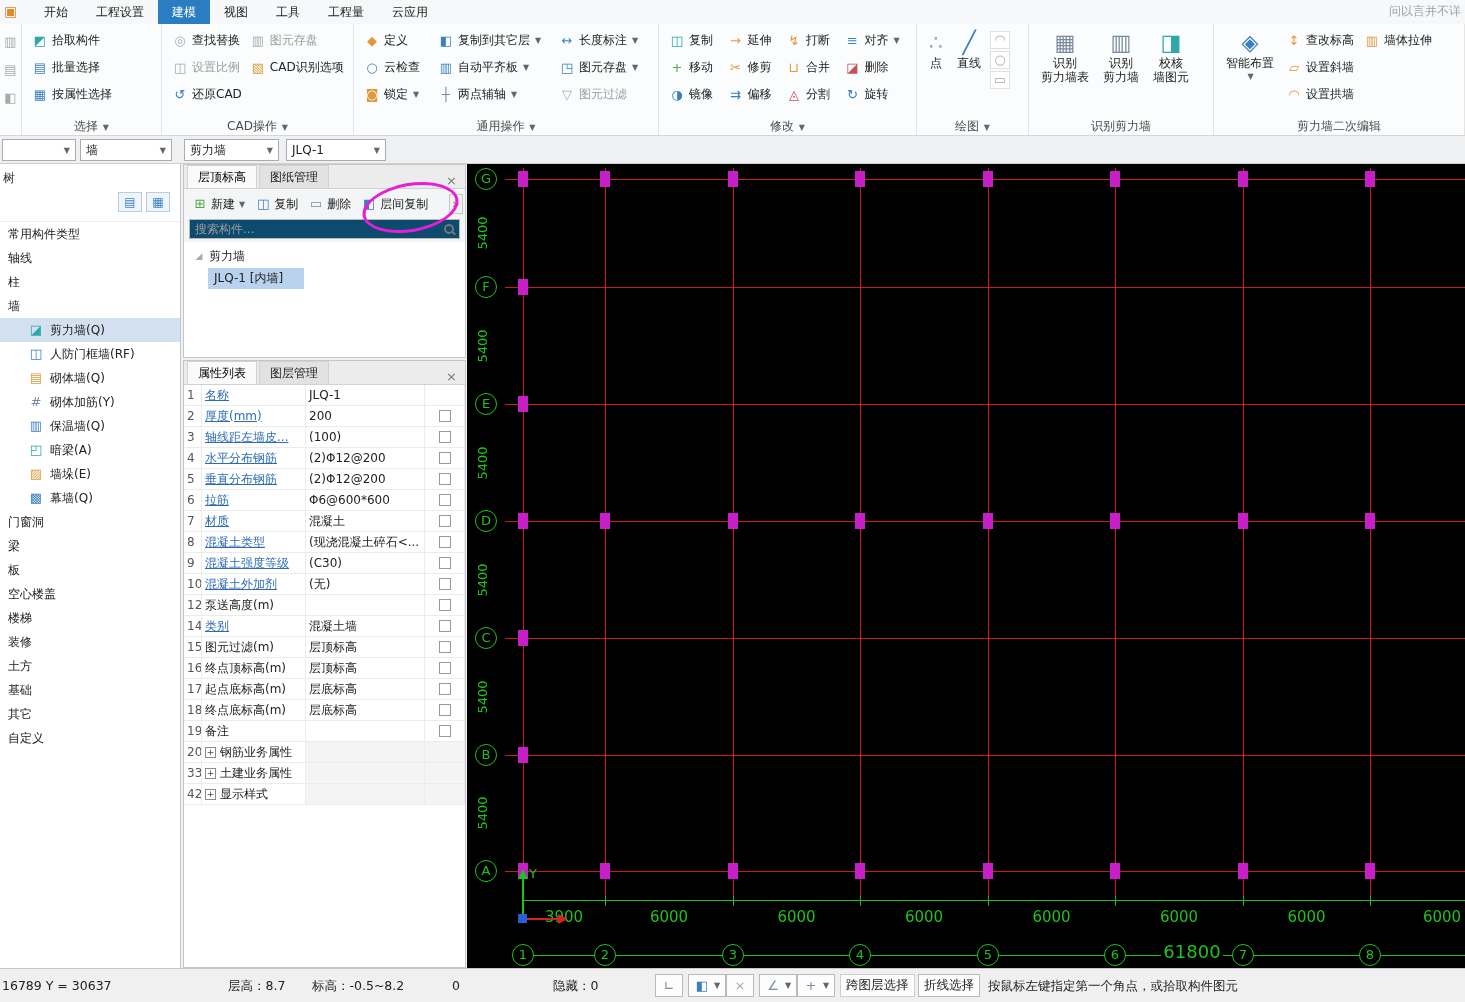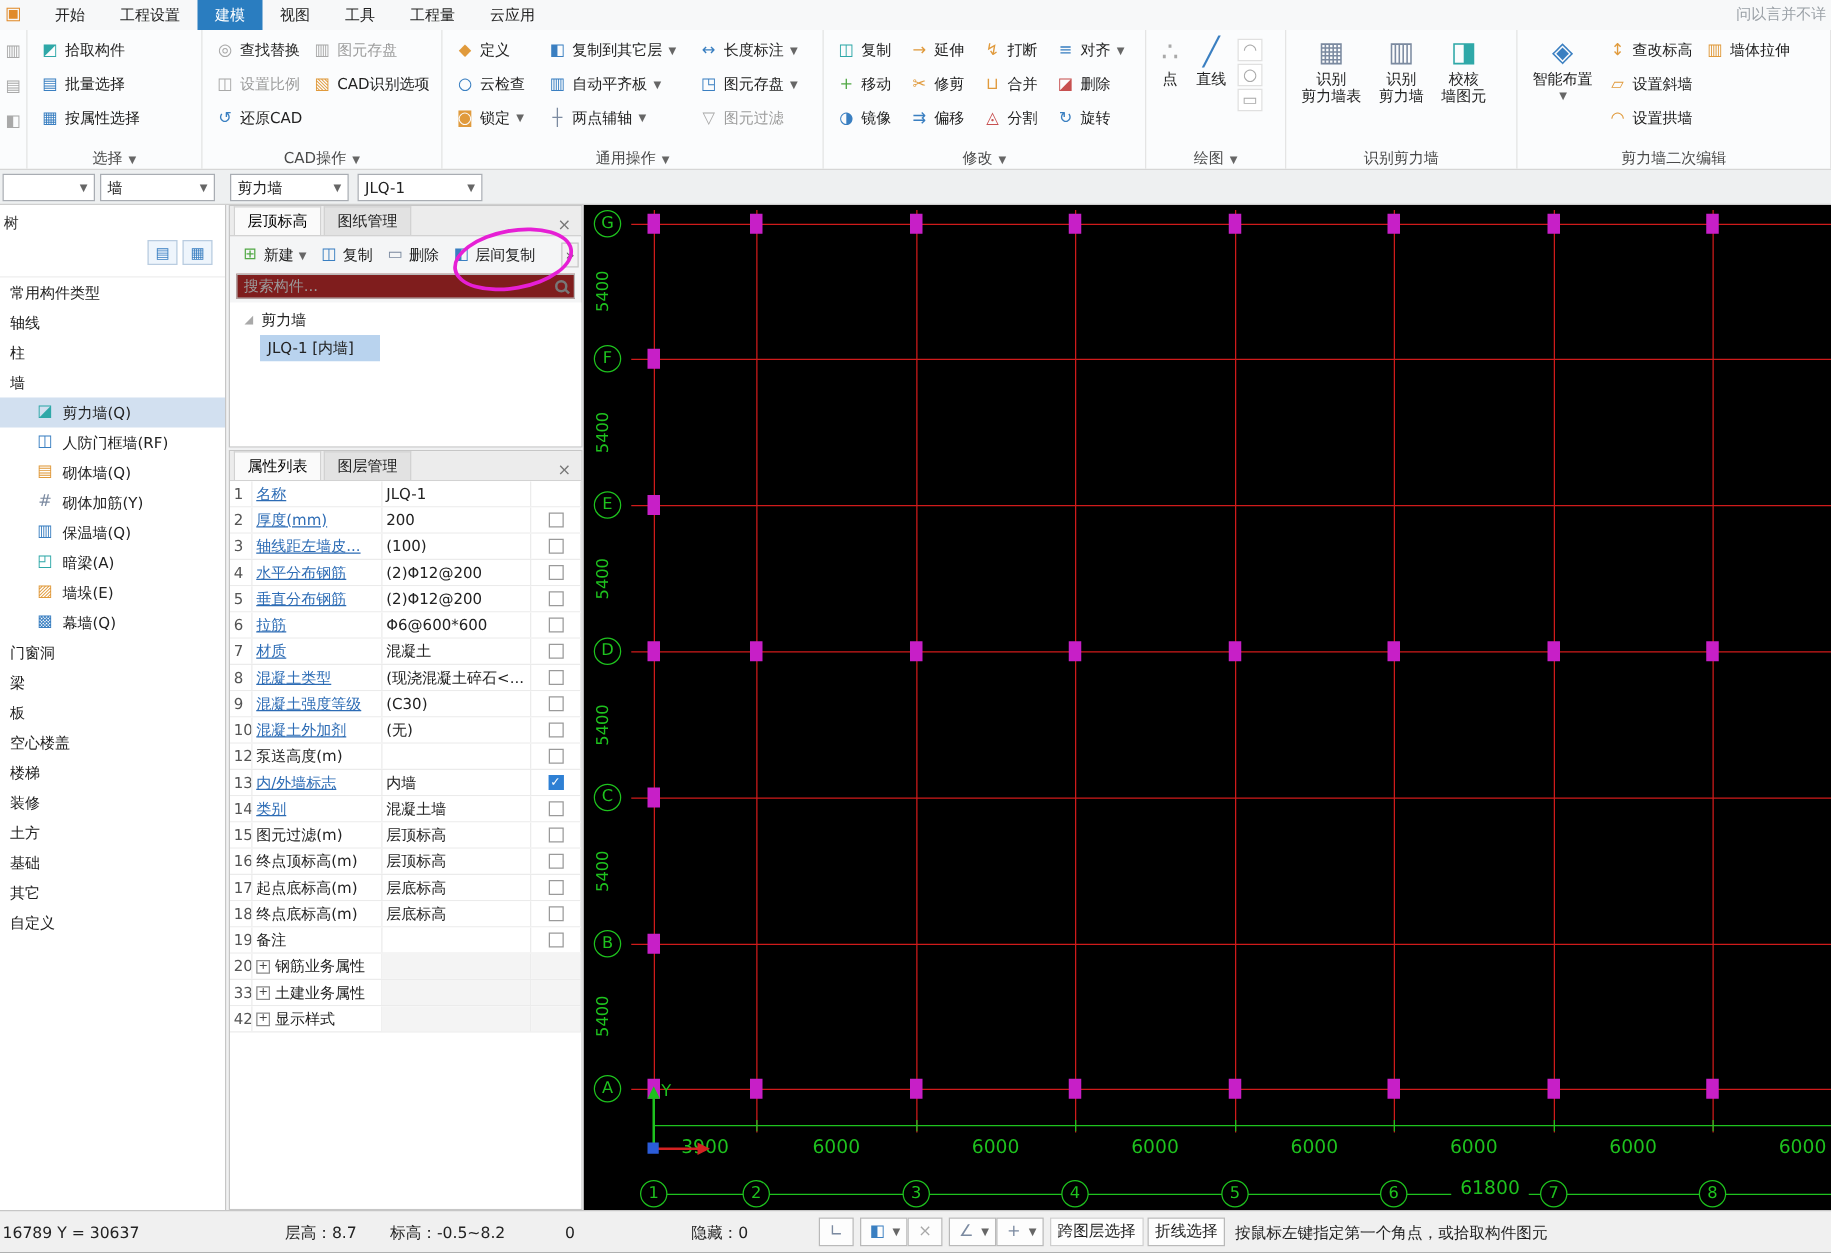--- a/index.html
+++ b/index.html
@@ -44,21 +44,21 @@
   .side-item.sel{background:#d2e0f0}
   
   #comp-panel{position:absolute;left:183px;top:164px;width:283px;height:194px;background:#f4f5f6;border:1px solid #c6c6c6;display:flex;flex-direction:column}
   .ptabs{height:24px;display:flex;align-items:flex-end;background:#ececec;border-bottom:1px solid #d2d2d2;padding:2px 2px 0 3px}
   .ptab{padding:3px 10px 2px;border:1px solid #d2d2d2;border-bottom:none;background:#e2e2e2;margin-right:2px;font-size:12px}
   .ptab.active{background:#fafafa;color:#000}
   .close-x{margin-left:auto;padding:0 6px;color:#777;font-size:13px}
   #comp-toolbar{position:relative;height:30px;display:flex;align-items:center;gap:10px;padding:0 8px}
   .tbtn{display:flex;align-items:center;gap:3px}
   #panel-collapse{position:absolute;right:2px;top:5px;width:14px;height:20px;border:1px solid #c6c6c6;background:#f2f2f2;text-align:center;line-height:18px;color:#666}
-  #comp-search{height:20px;margin:0 5px 3px;background:#7f1d1d;border:1px solid #b9b9b9;display:flex;align-items:center;padding:0 5px;color:#9b9b9b;gap:4px}
+  #comp-search{height:20px;margin:0 5px 3px;background:#0c4a6e;border:1px solid #b9b9b9;display:flex;align-items:center;padding:0 5px;color:#9b9b9b;gap:4px}
   .mag{width:10px;height:10px;border:2px solid #777;border-radius:50%;position:relative;margin-left:auto;flex:none}
   .mag::after{content:'';position:absolute;width:5px;height:2px;background:#777;right:-4px;bottom:-2px;transform:rotate(45deg)}
   #comp-tree{flex:1;background:#fff;padding:4px 0}
   .tree-root{display:flex;align-items:center;gap:5px;padding-left:10px;height:20px}
   .tree-child-sel{margin:2px 0 0 24px;width:96px;background:#b9d3ee;padding:2px 6px}
   #anno-ellipse{position:absolute;left:362px;top:183px;width:97px;height:49px;border:3px solid #e61fd5;border-radius:50%;transform:rotate(-10deg);z-index:40;pointer-events:none}
   
   #prop-panel{position:absolute;left:183px;top:360px;width:283px;height:608px;background:#fff;border:1px solid #c6c6c6;display:flex;flex-direction:column}
   #prop-head{display:grid;grid-template-columns:18px 104px 119px 40px;height:22px;background:#f3f4f5;border-bottom:1px solid #ddd;align-items:center}
   #prop-head div{padding:0 3px;text-align:center;border-right:1px solid #e3e3e3;overflow:hidden;white-space:nowrap}
@@ -571,30 +571,20 @@
           </div>
         </div>
         <div class="prow">
           <div class="pno">12</div>
           <div class="pname">
             <span class="t">泵送高度(m)</span>
           </div>
           <div class="pval"></div>
           <div class="pchk">
             <span class="cb"></span>
-          </div>
-        </div>
-        <div class="prow">
-          <div class="pno">13</div>
-          <div class="pname link">
-            <span class="t">内/外墙标志</span>
-          </div>
-          <div class="pval">内墙</div>
-          <div class="pchk">
-            <span class="cb on">✓</span>
           </div>
         </div>
         <div class="prow">
           <div class="pno">14</div>
           <div class="pname link">
             <span class="t">类别</span>
           </div>
           <div class="pval">混凝土墙</div>
           <div class="pchk">
             <span class="cb"></span>
@@ -748,21 +738,21 @@
       <div style="left: 903px; top: 732px; width: 1px; height: 9px; background: rgb(30, 194, 30); position: absolute;"></div>
       <div style="left: 67px; top: 744px; width: 60px; text-align: center; color: rgb(30, 194, 30); font-size: 15px; position: absolute;">3900</div>
       <div style="left: 172px; top: 744px; width: 60px; text-align: center; color: rgb(30, 194, 30); font-size: 15px; position: absolute;">6000</div>
       <div style="left: 299.5px; top: 744px; width: 60px; text-align: center; color: rgb(30, 194, 30); font-size: 15px; position: absolute;">6000</div>
       <div style="left: 427px; top: 744px; width: 60px; text-align: center; color: rgb(30, 194, 30); font-size: 15px; position: absolute;">6000</div>
       <div style="left: 554.5px; top: 744px; width: 60px; text-align: center; color: rgb(30, 194, 30); font-size: 15px; position: absolute;">6000</div>
       <div style="left: 682px; top: 744px; width: 60px; text-align: center; color: rgb(30, 194, 30); font-size: 15px; position: absolute;">6000</div>
       <div style="left: 809.5px; top: 744px; width: 60px; text-align: center; color: rgb(30, 194, 30); font-size: 15px; position: absolute;">6000</div>
       <div style="left: 945px; top: 744px; width: 60px; text-align: center; color: rgb(30, 194, 30); font-size: 15px; position: absolute;">6000</div>
       <div style="left: 56px; top: 791px; width: 942px; height: 1px; background: rgb(30, 194, 30); position: absolute;"></div>
-      <div style="left: 694px; top: 777px; width: 62px; text-align: center; color: rgb(30, 194, 30); font-size: 15px; background: rgb(0, 0, 0); position: absolute;">61800</div>
+      <div style="left: 694px; top: 777px; width: 62px; text-align: center; color: rgb(30, 194, 30); font-size: 18px; background: rgb(0, 0, 0); position: absolute;">61800</div>
       <div style="left: 45px; top: 780px; width: 22px; height: 22px; border: 1px solid rgb(30, 194, 30); border-radius: 50%; color: rgb(30, 194, 30); line-height: 20px; text-align: center; font-size: 13px; background: rgb(0, 0, 0); position: absolute;">1</div>
       <div style="left: 127px; top: 780px; width: 22px; height: 22px; border: 1px solid rgb(30, 194, 30); border-radius: 50%; color: rgb(30, 194, 30); line-height: 20px; text-align: center; font-size: 13px; background: rgb(0, 0, 0); position: absolute;">2</div>
       <div style="left: 255px; top: 780px; width: 22px; height: 22px; border: 1px solid rgb(30, 194, 30); border-radius: 50%; color: rgb(30, 194, 30); line-height: 20px; text-align: center; font-size: 13px; background: rgb(0, 0, 0); position: absolute;">3</div>
       <div style="left: 382px; top: 780px; width: 22px; height: 22px; border: 1px solid rgb(30, 194, 30); border-radius: 50%; color: rgb(30, 194, 30); line-height: 20px; text-align: center; font-size: 13px; background: rgb(0, 0, 0); position: absolute;">4</div>
       <div style="left: 510px; top: 780px; width: 22px; height: 22px; border: 1px solid rgb(30, 194, 30); border-radius: 50%; color: rgb(30, 194, 30); line-height: 20px; text-align: center; font-size: 13px; background: rgb(0, 0, 0); position: absolute;">5</div>
       <div style="left: 637px; top: 780px; width: 22px; height: 22px; border: 1px solid rgb(30, 194, 30); border-radius: 50%; color: rgb(30, 194, 30); line-height: 20px; text-align: center; font-size: 13px; background: rgb(0, 0, 0); position: absolute;">6</div>
       <div style="left: 765px; top: 780px; width: 22px; height: 22px; border: 1px solid rgb(30, 194, 30); border-radius: 50%; color: rgb(30, 194, 30); line-height: 20px; text-align: center; font-size: 13px; background: rgb(0, 0, 0); position: absolute;">7</div>
       <div style="left: 892px; top: 780px; width: 22px; height: 22px; border: 1px solid rgb(30, 194, 30); border-radius: 50%; color: rgb(30, 194, 30); line-height: 20px; text-align: center; font-size: 13px; background: rgb(0, 0, 0); position: absolute;">8</div>
       <div style="left: 55px; top: 714px; width: 2px; height: 42px; background: rgb(30, 194, 30); position: absolute;"></div>
       <div style="left: 51px; top: 705px; width: 0px; height: 0px; border-left: 5px solid transparent; border-right: 5px solid transparent; border-bottom: 10px solid rgb(30, 194, 30); position: absolute;"></div>

